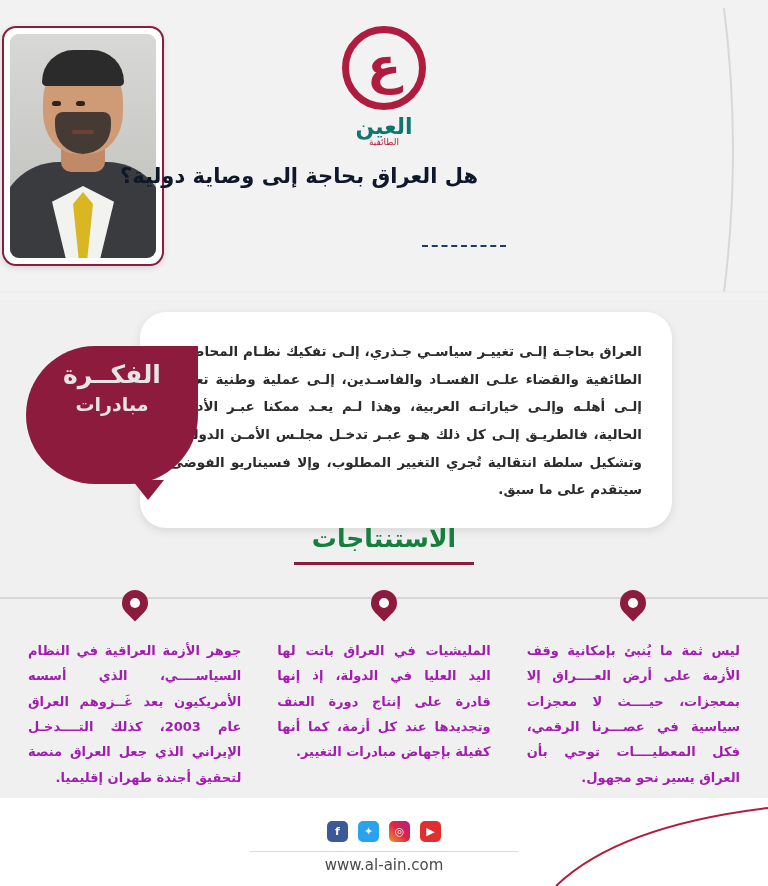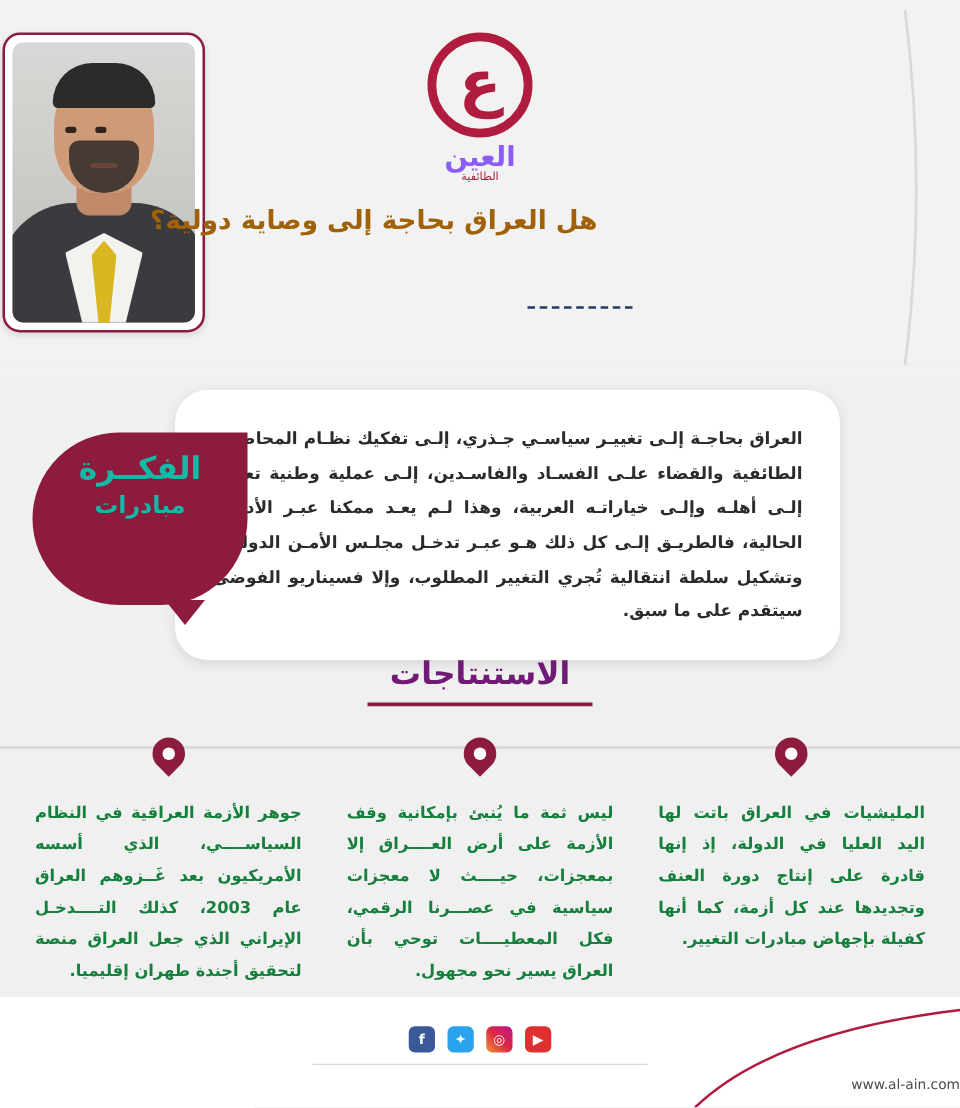--- a/index.html
+++ b/index.html
@@ -94,36 +94,36 @@
     border: 7px solid #b01c3e;
     color: #b01c3e;
     font-size: 50px;
     line-height: 70px;
     font-weight: bold;
     position: relative;
   }
   .logo-mark span { position: relative; top: -2px; }
   .logo-text {
     margin-top: 4px;
-    color: #8b5cf6;
+    color: #0f766e;
     font-size: 22px;
     font-weight: bold;
     letter-spacing: -1px;
   }
   .logo-sub {
     color: #b01c3e;
     font-size: 9px;
     margin-top: -2px;
   }
   
   .headline {
     position: absolute;
     top: 164px; left: 40px; right: 210px;
     text-align: center;
-    color: #a16207;
+    color: #0f172a;
     font-size: 21px;
     font-weight: bold;
     direction: rtl;
   }
   .name-pill {
     position: absolute;
     top: 230px; left: 0; right: 0;
     margin: 0 auto;
     width: 190px; height: 30px;
     background: #1d3b63;
@@ -158,21 +158,21 @@
     text-align: justify;
     direction: rtl;
     font-weight: 600;
   }
   .idea-badge {
     position: absolute;
     top: 46px; left: 26px;
     width: 172px; height: 138px;
     background: #8d1b3d;
     border-radius: 86px 0 86px 86px;
-    color: #14b8a6;
+    color: #e5e5e5;
     text-align: center;
     padding-top: 14px;
   }
   .idea-badge .l1 { font-size: 25px; font-weight: bold; letter-spacing: 1px; }
   .idea-badge .l2 { font-size: 19px; font-weight: bold; margin-top: 4px;}
   .idea-badge::after {
     content: "";
     position: absolute;
     bottom: -16px; right: 34px;
     border-left: 16px solid transparent;
@@ -186,21 +186,21 @@
     background-image: radial-gradient(#c9c9c9 1.3px, transparent 1.4px);
     background-size: 8px 8px;
     opacity:.9;
   }
 
   
   .sec-title {
     position: absolute;
     top: 524px; left: 0; right: 0;
     text-align: center;
-    color: #701a75;
+    color: #15803d;
     font-size: 25px;
     font-weight: bold;
   }
   .sec-underline {
     position: absolute;
     top: 562px; left: 0; right: 0;
     margin: 0 auto;
     width: 180px; height: 3px;
     background: #8d1b3d;
   }
@@ -226,21 +226,21 @@
     border-radius: 50% 50% 50% 0;
     transform: rotate(-45deg);
     position: relative;
   }
   .pin::after {
     content:"";
     position:absolute; top:8px; left:8px;
     width:10px; height:10px; background:#ffffff; border-radius:50%;
   }
   .col-text {
-    color: #15803d;
+    color: #a21caf;
     font-size: 13px;
     line-height: 1.95;
     text-align: justify;
     direction: rtl;
     font-weight: 600;
     padding: 0 10px;
   }
 
   
   .footer {
@@ -269,23 +269,23 @@
   .s-tw { background: #2aa3ef; }
   .s-fb { background: #3b5998; }
   .footer-sep {
     position: absolute;
     bottom: 34px; left: 250px; right: 250px;
     height: 1px; background: #d9d9d9;
   }
   .site {
     position: absolute;
     bottom: 12px; left: 0; right: 0;
-    text-align: right;
+    text-align: center;
     color: #4a4a4a;
-    font-size: 11px;
+    font-size: 15px;
     direction: ltr;
   }
 </style>
 </head>
 <body>
 
 <div id="page">
 
   <div class="top">
     <svg class="top-curve" viewBox="0 0 768 300" preserveAspectRatio="none">
@@ -338,25 +338,25 @@
   <div class="sec-underline"></div>
   <div class="timeline"></div>
 
   <div class="cols">
     <div class="col">
       <div class="pin"></div>
       <div class="col-text">جوهر الأزمة العراقية في النظام السياســــي، الذي أسسه الأمريكيون بعد غَــزوهم العراق عام 2003، كذلك التــــدخـل الإيراني الذي جعل العراق منصة لتحقيق أجندة طهران إقليميا.</div>
     </div>
     <div class="col">
       <div class="pin"></div>
-      <div class="col-text">ليس ثمة ما يُنبئ بإمكانية وقف الأزمة على أرض العــــراق إلا بمعجزات، حيــــث لا معجزات سياسية في عصـــرنا الرقمي، فكل المعطيــــات توحي بأن العراق يسير نحو مجهول.</div>
+      <div class="col-text">المليشيات في العراق باتت لها اليد العليا في الدولة، إذ إنها قادرة على إنتاج دورة العنف وتجديدها عند كل أزمة، كما أنها كفيلة بإجهاض مبادرات التغيير.</div>
     </div>
     <div class="col">
       <div class="pin"></div>
-      <div class="col-text">المليشيات في العراق باتت لها اليد العليا في الدولة، إذ إنها قادرة على إنتاج دورة العنف وتجديدها عند كل أزمة، كما أنها كفيلة بإجهاض مبادرات التغيير.</div>
+      <div class="col-text">ليس ثمة ما يُنبئ بإمكانية وقف الأزمة على أرض العــــراق إلا بمعجزات، حيــــث لا معجزات سياسية في عصـــرنا الرقمي، فكل المعطيــــات توحي بأن العراق يسير نحو مجهول.</div>
     </div>
   </div>
 
   <div class="footer">
     <svg class="footer-curve" viewBox="0 0 768 88" preserveAspectRatio="none">
       <rect x="0" y="0" width="768" height="88" fill="#ffffff"></rect>
       <path d="M560,88 Q620,30 768,12 L768,88 Z" fill="#ffffff"></path>
       <path d="M556,88 Q618,28 768,10" fill="none" stroke="#b01c3e" stroke-width="2"></path>
     </svg>
     <div class="socials">

